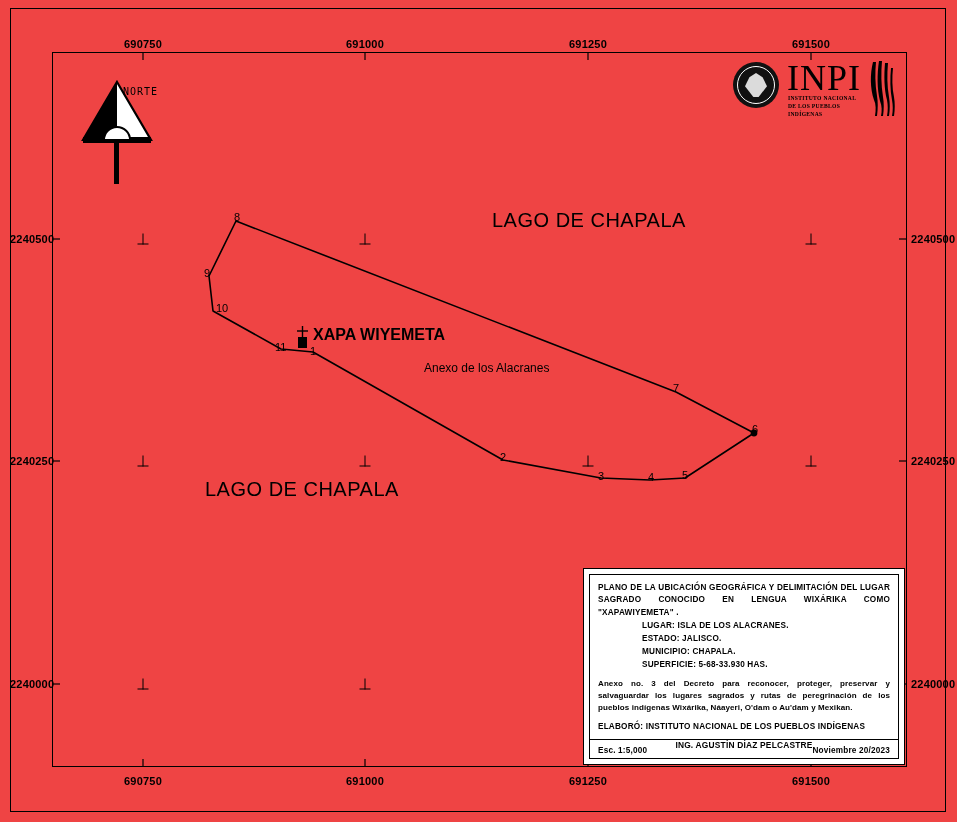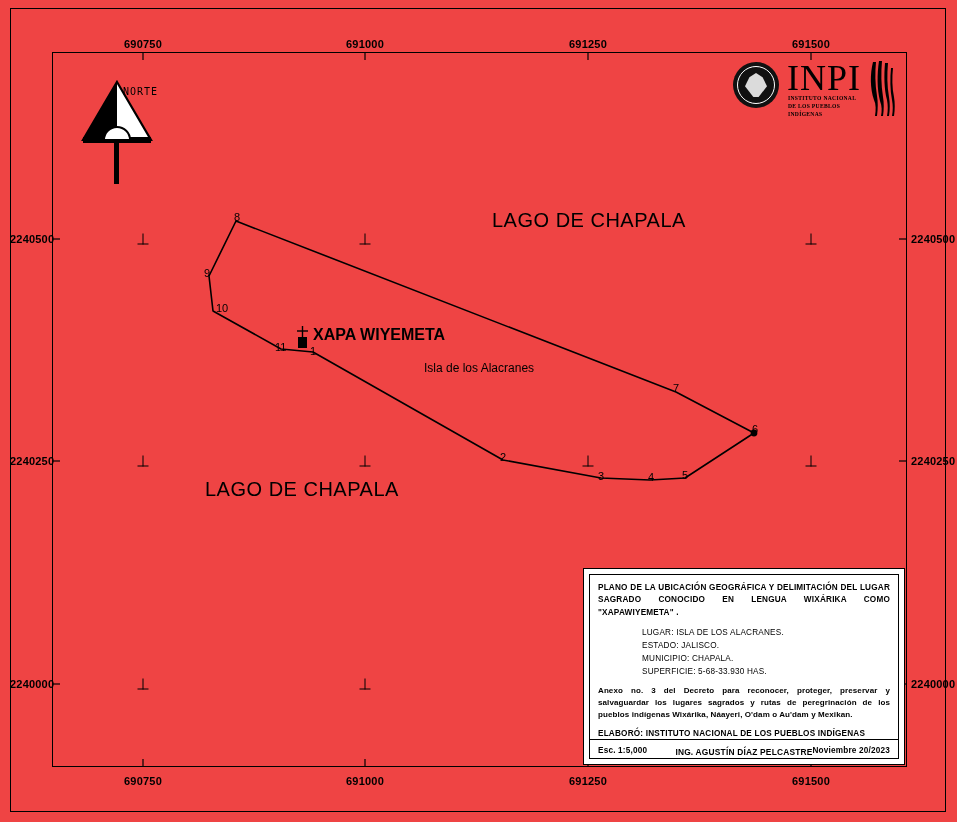--- a/index.html
+++ b/index.html
@@ -202,25 +202,24 @@
     border: 1px solid #000;
     box-sizing: border-box;
     padding: 7px 8px 0 8px;
   }
   .legend-title {
     font-size: 8.2px;
     font-weight: bold;
     line-height: 1.5;
     text-align: justify;
     letter-spacing: .2px;
-    margin-bottom: 7px;
   }
   .legend-line {
     font-size: 8.2px;
-    font-weight: normal;
+    font-weight: bold;
     line-height: 1.6;
     letter-spacing: .2px;
     padding-left: 44px;
   }
   .legend-note {
     font-size: 8px;
     font-weight: bold;
     line-height: 1.5;
     text-align: justify;
     margin-top: 7px;
@@ -350,21 +349,21 @@
   <div class="vertex-label" style="left:682px; top:469px;">5</div>
   <div class="vertex-label" style="left:752px; top:423px;">6</div>
   <div class="vertex-label" style="left:673px; top:382px;">7</div>
   <div class="vertex-label" style="left:234px; top:211px;">8</div>
   <div class="vertex-label" style="left:204px; top:267px;">9</div>
   <div class="vertex-label" style="left:216px; top:302px;">10</div>
   <div class="vertex-label" style="left:275px; top:341px;">11</div>
 
   <div class="lake-label-main">LAGO DE CHAPALA</div>
   <div class="lake-label-sw">LAGO DE CHAPALA</div>
-  <div class="island-label">Isla de los Alacranes</div>
+  <div class="island-label">Anexo de los Alacranes</div>
   <div class="sacred-label">XAPA WIYEMETA</div>
 
   <div class="logo-block">
     <div class="logo-seal">
       <div class="seal-inner"></div>
       <div class="seal-core"></div>
     </div>
     <div class="logo-inpi">INPI</div>
     <div class="logo-sub">
       <div>INSTITUTO NACIONAL</div>

